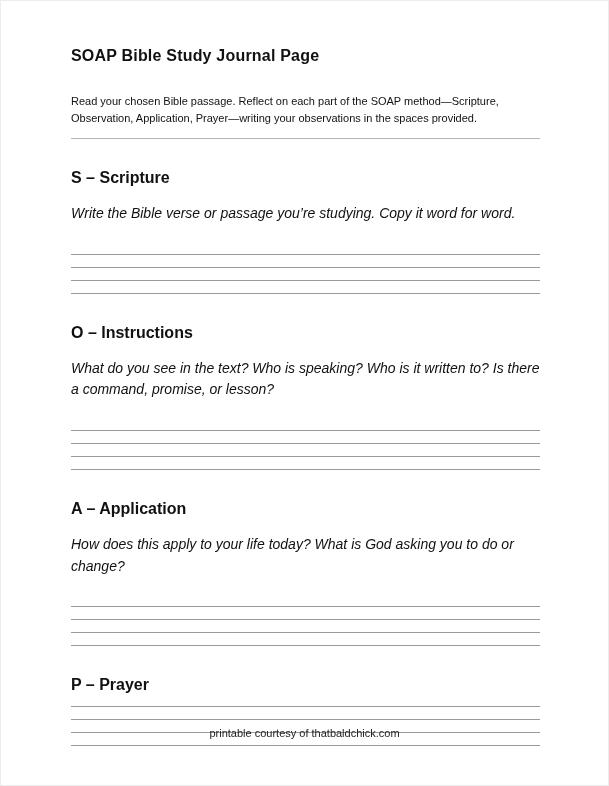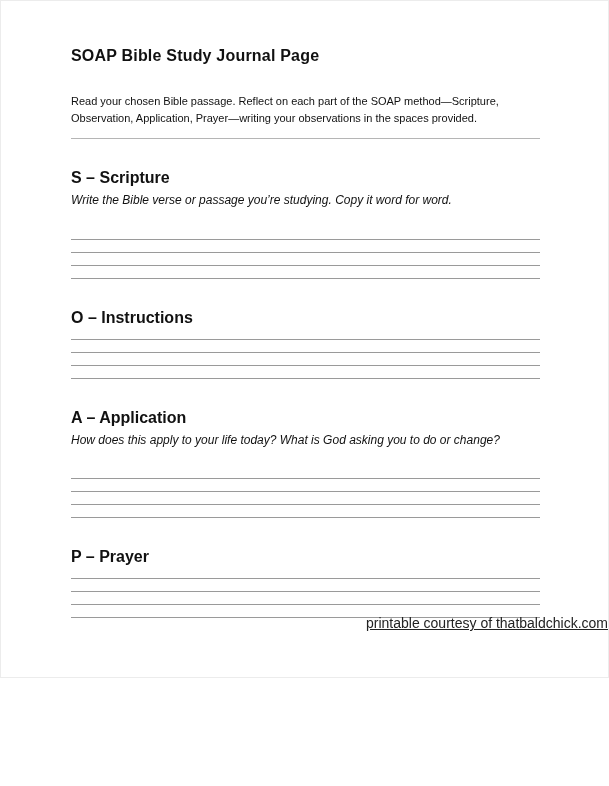--- a/index.html
+++ b/index.html
@@ -9,21 +9,21 @@
   }
   body {
     width: 609px;
     height: 786px;
     font-family: "Liberation Sans", sans-serif;
     color: #111111;
   }
   .page {
     box-sizing: border-box;
     width: 609px;
-    height: 678px;
+    height: 786px;
     padding: 46px 68px 0 70px;
     position: relative;
     background: #ffffff;
     border: 1px solid #ececec;
     overflow: hidden;
   }
   .page-title {
     font-size: 16px;
     font-weight: bold;
     margin: 0 0 28px 0;
@@ -46,41 +46,40 @@
   }
   section {
     margin: 0;
   }
   .section-heading {
     font-size: 16px;
     font-weight: bold;
     margin: 30px 0 0 0;
   }
   .section-prompt {
-    font-size: 12px;
+    font-size: 14px;
     font-style: italic;
     line-height: 1.55;
-    margin: 4px 0 17px 0;
+    margin: 16px 0 17px 0;
   }
   .lines {
     margin: 0;
   }
   .writing-line {
     height: 12px;
     border-bottom: 1px solid #9a9a9a;
   }
   .footer-credit {
     position: absolute;
     left: 0;
     right: 0;
     bottom: 46px;
-    text-align: right;
-    font-size: 14px;
+    text-align: center;
+    font-size: 11px;
     color: #222222;
-    text-decoration: underline;
   }
 </style>
 </head>
 <body>
 
 <div class="page">
 
   <h1 class="page-title">SOAP Bible Study Journal Page</h1>
 
   <p class="instructions-text">Read your chosen Bible passage. Reflect on each part of the SOAP method—Scripture, Observation, Application, Prayer—writing your observations in the spaces provided.</p>
@@ -93,20 +92,21 @@
         <p class="section-prompt">Write the Bible verse or passage you’re studying. Copy it word for word.</p>
         <div class="lines">
           <div class="writing-line"></div>
           <div class="writing-line"></div>
           <div class="writing-line"></div>
           <div class="writing-line"></div>
         </div>
       </section>
       <section>
         <h2 class="section-heading">O – Instructions</h2>
+        <p class="section-prompt">What do you see in the text? Who is speaking? Who is it written to? Is there a command, promise, or lesson?</p>
         <div class="lines">
           <div class="writing-line"></div>
           <div class="writing-line"></div>
           <div class="writing-line"></div>
           <div class="writing-line"></div>
         </div>
       </section>
       <section>
         <h2 class="section-heading">A – Application</h2>
         <p class="section-prompt">How does this apply to your life today? What is God asking you to do or change?</p>

